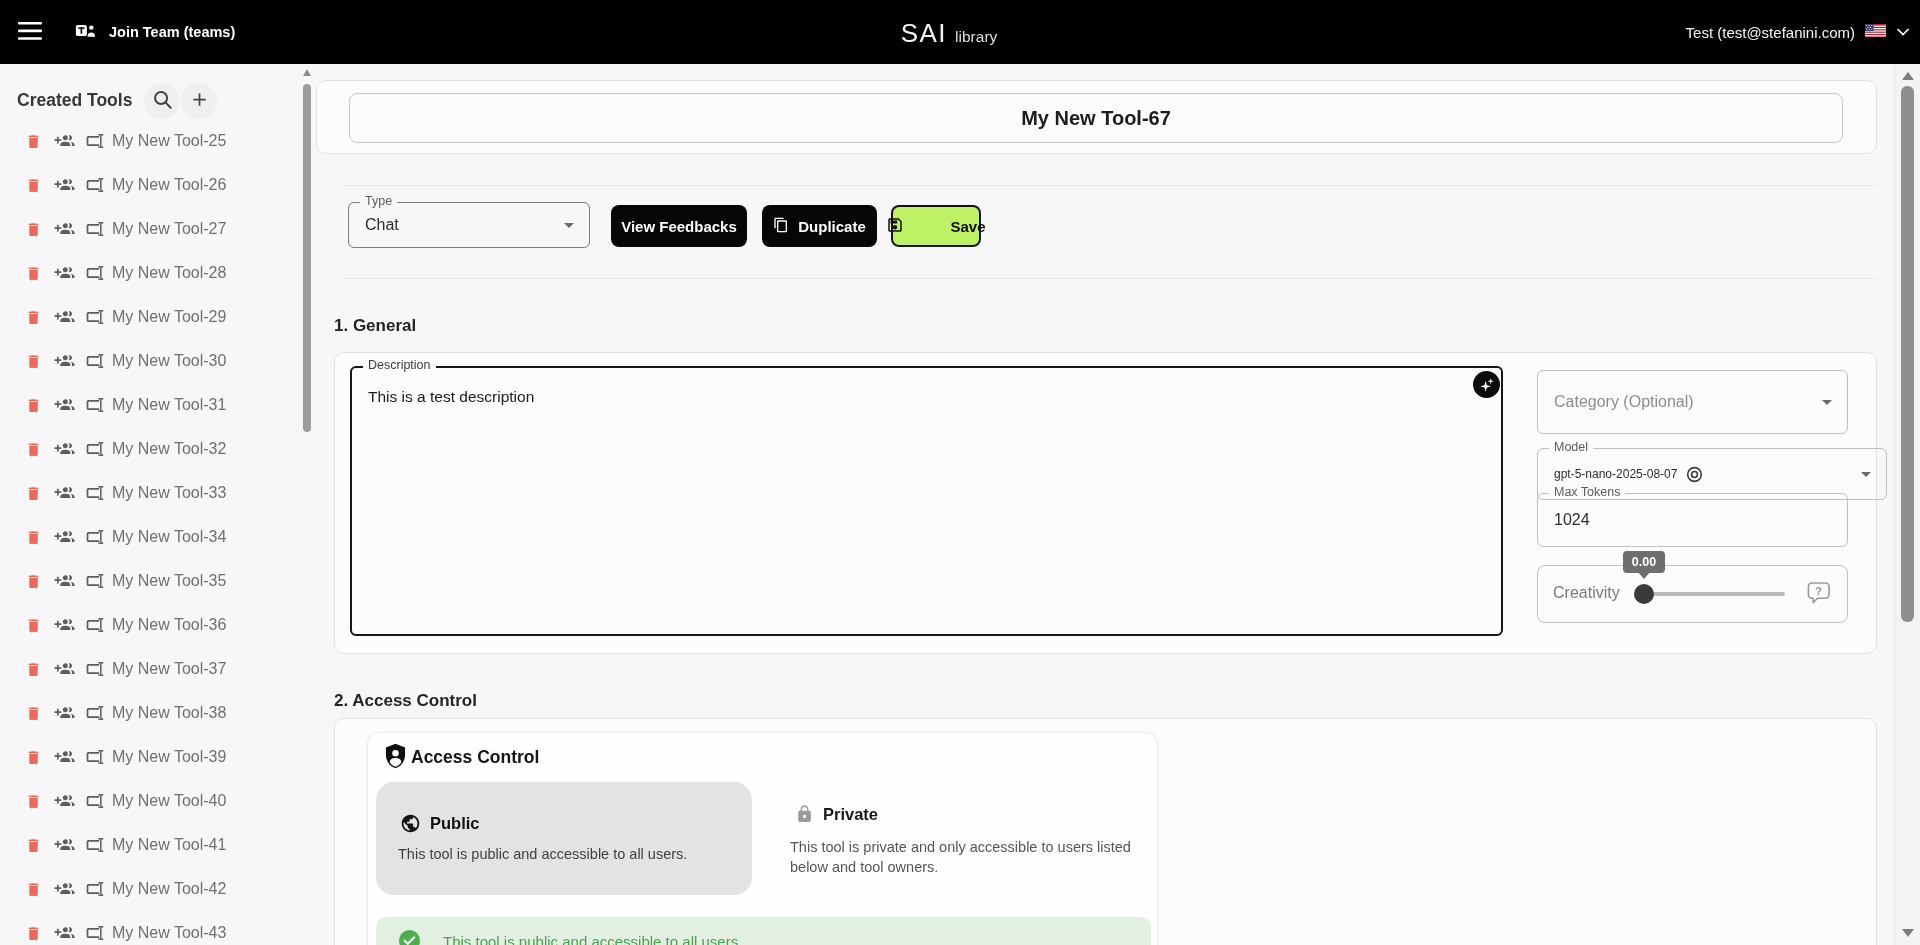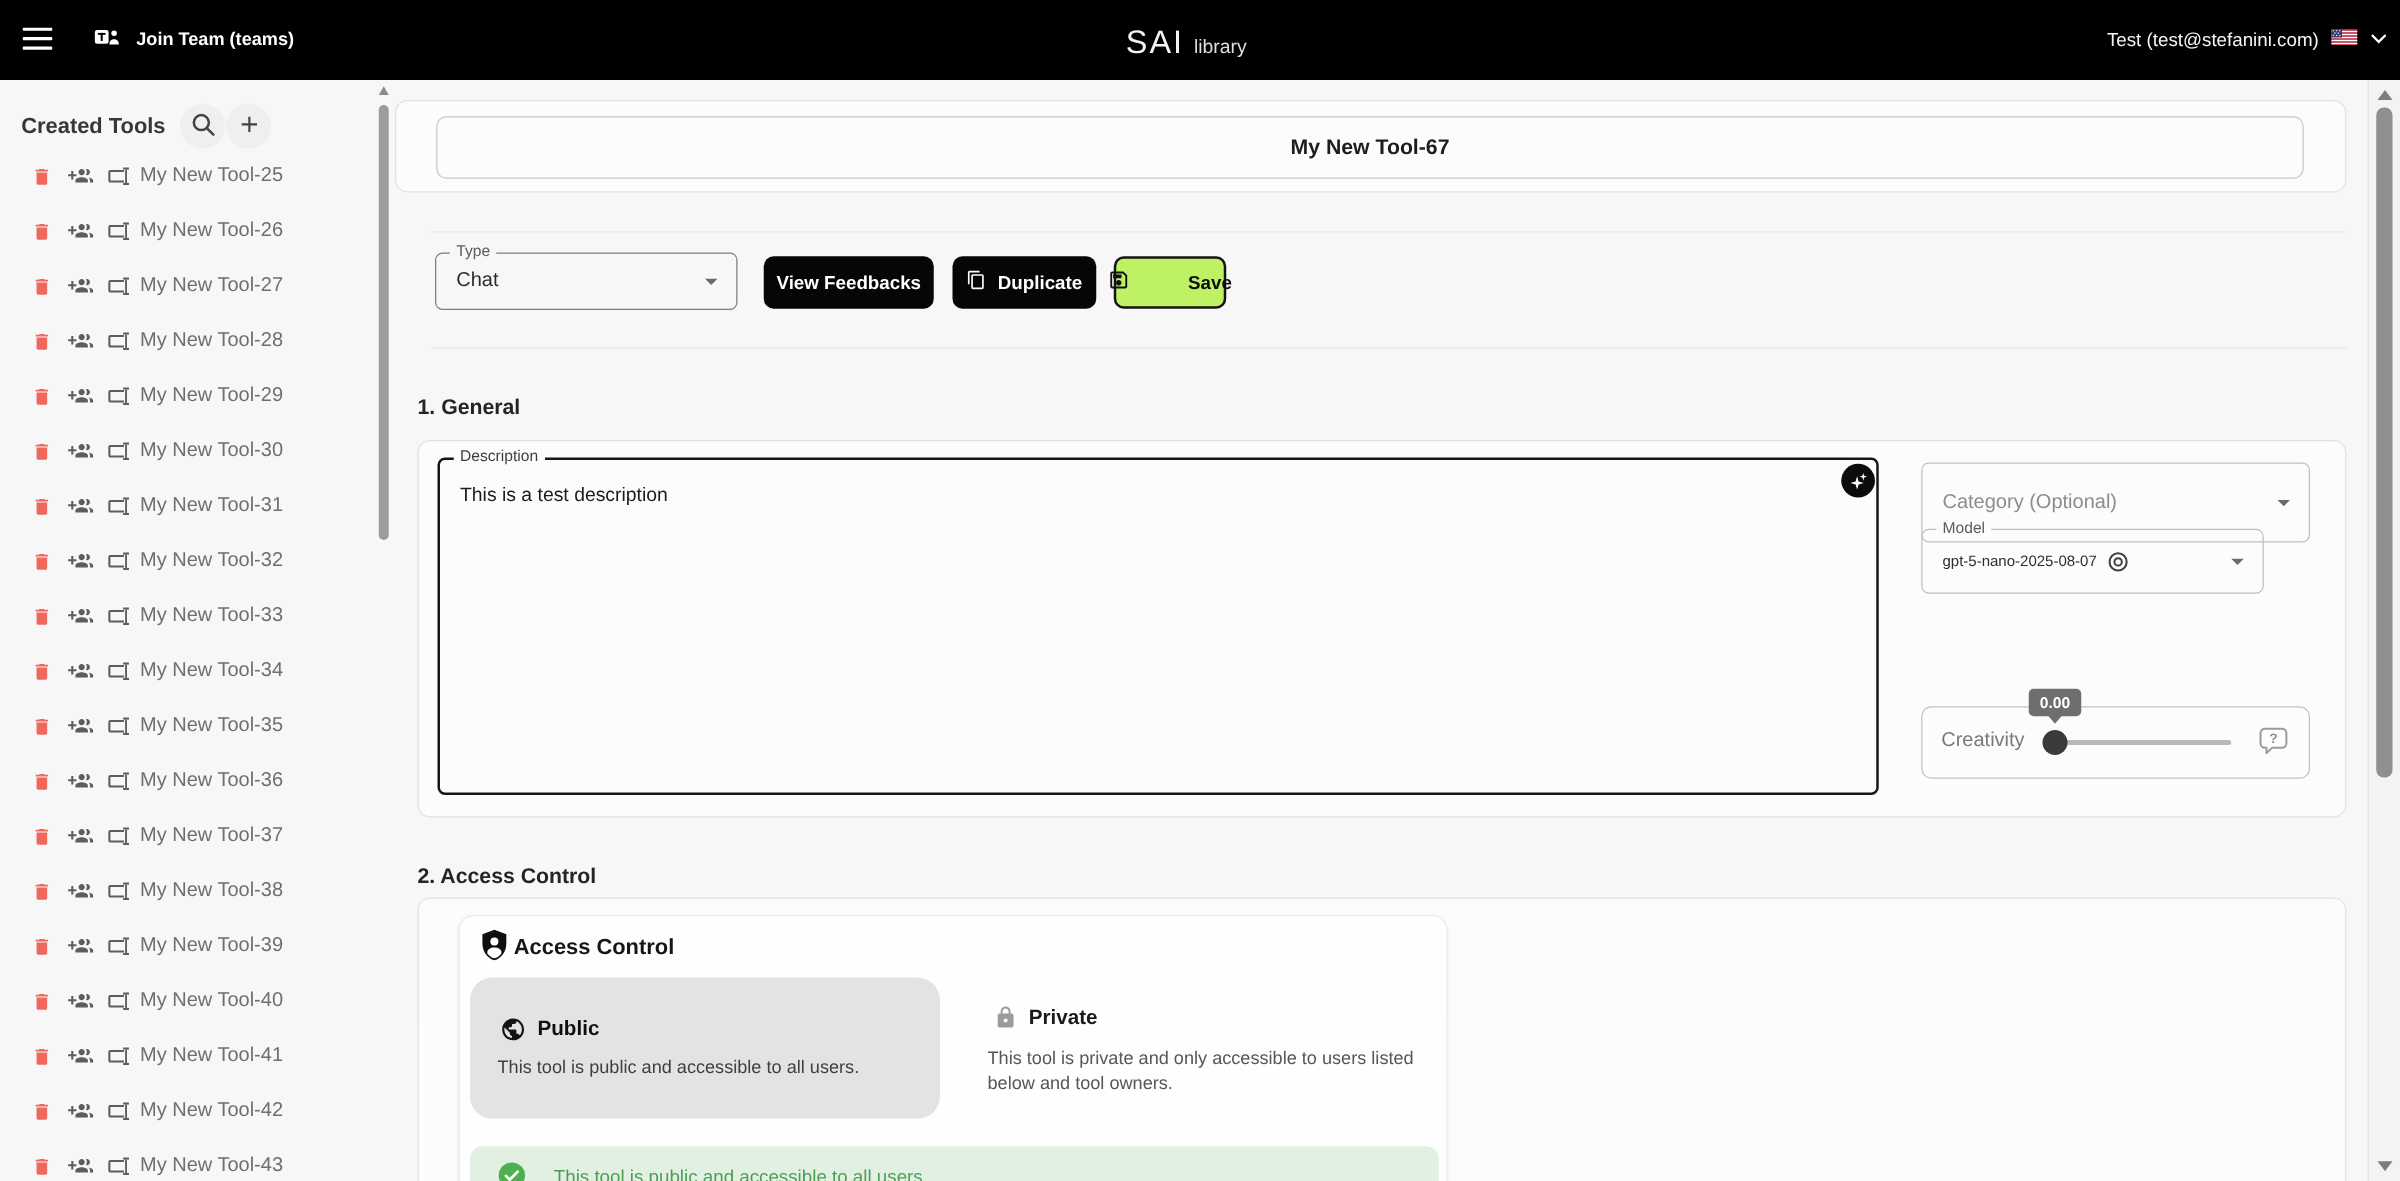--- a/index.html
+++ b/index.html
@@ -35,21 +35,21 @@
 
   
   .pg-scroll{position:absolute;left:1894px;top:64px;width:26px;height:881px;background:#f3f3f3;border-left:1px solid #e4e4e4;box-sizing:border-box;}
   .pg-up{position:absolute;left:7px;top:8px;width:0;height:0;border-left:6px solid transparent;border-right:6px solid transparent;border-bottom:8px solid #7d7d7d;cursor:pointer;}
   .pg-down{position:absolute;left:7px;bottom:8px;width:0;height:0;border-left:6px solid transparent;border-right:6px solid transparent;border-top:8px solid #7d7d7d;cursor:pointer;}
   .pg-thumb{position:absolute;left:6px;top:22px;width:13px;height:536px;background:#8f8f8f;border-radius:6px;cursor:pointer;}
 
   
   .card{position:absolute;background:#fcfcfc;border:1px solid #e2e2e2;border-radius:10px;box-sizing:border-box;}
   .title-card{left:316px;top:80px;width:1561px;height:74px;}
-  .title-inner{position:absolute;left:32px;right:33px;top:12px;height:48px;border:1px solid #c8c8c8;border-radius:8px;display:flex;align-items:center;justify-content:center;font-size:17px;font-weight:700;color:#1d1d1d;}
+  .title-inner{position:absolute;left:32px;right:33px;top:12px;height:48px;border:1px solid #c8c8c8;border-radius:8px;display:flex;align-items:center;justify-content:center;font-size:20px;font-weight:700;color:#1d1d1d;}
   .divider{position:absolute;left:345px;width:1532px;height:1px;background:#e7e7e7;}
   .d1{top:185px;} .d2{top:278px;}
 
   .field{position:absolute;border:1px solid #bfbfbf;border-radius:6px;box-sizing:border-box;background:transparent;}
   .flabel{position:absolute;top:-9px;left:11px;font-size:12.5px;color:#5c5c5c;padding:0 5px;background:#fcfcfc;line-height:14px;white-space:nowrap;}
   .fvalue{position:absolute;left:16px;top:50%;transform:translateY(-50%);font-size:16px;color:#2e2e2e;white-space:nowrap;}
   .caret{position:absolute;right:8px;top:50%;transform:translateY(-50%);display:flex;cursor:pointer;}
 
   .type-field{left:348px;top:202px;width:242px;height:46px;border-color:#7d7d7d;}
   .type-field .flabel{background:#f7f7f7;}
@@ -66,21 +66,21 @@
   .h-access{left:334px;top:691px;}
 
   .general-card{left:334px;top:352px;width:1543px;height:302px;}
   .desc-field{left:350px;top:366px;width:1153px;height:270px;border:2px solid #161616;border-radius:6px;}
   .desc-field .flabel{color:#3e3e3e;font-weight:500;top:-10px;}
   .desc-text{position:absolute;left:0;top:0;width:100%;height:100%;box-sizing:border-box;border:none;background:transparent;resize:none;outline:none;padding:20px 62px 16px 16px;font-family:inherit;font-size:15.5px;color:#1c1c1c;}
   .sparkle-btn{position:absolute;left:1473px;top:371px;width:27px;height:27px;border-radius:50%;background:#0c0c0c;border:none;display:flex;align-items:center;justify-content:center;cursor:pointer;}
 
   .category-field{left:1537px;top:370px;width:311px;height:64px;}
   .category-field .fvalue{color:#8c8c8c;}
-  .model-field{left:1537px;top:423px;width:274px;height:52px;}
+  .model-field{left:1537px;top:448px;width:350px;height:52px;}
   .model-row{position:absolute;left:16px;top:0;height:100%;display:flex;align-items:center;gap:8px;}
   .model-row .mval{font-size:12px;color:#2e2e2e;white-space:nowrap;}
   .tokens-field{left:1537px;top:493px;width:311px;height:54px;}
   .creativity-field{left:1537px;top:565px;width:311px;height:58px;border-color:#c2c2c2;border-radius:8px;}
   .crea-lbl{position:absolute;left:1553px;top:584px;font-size:16px;color:#7a7a7a;}
   .slider-track{position:absolute;left:1644px;top:592px;width:141px;height:4px;background:#b9b9b9;border-radius:2px;cursor:pointer;}
   .slider-thumb{position:absolute;left:1634px;top:584px;width:20px;height:20px;border-radius:50%;background:#3a3a3a;cursor:pointer;}
   .slider-bubble{position:absolute;left:1623px;top:551px;width:42px;height:22px;background:#6e6e6e;border-radius:4px;color:#fff;font-size:12.5px;font-weight:700;display:flex;align-items:center;justify-content:center;}
   .bubble-tip{position:absolute;left:1638px;top:572px;width:0;height:0;border-left:6px solid transparent;border-right:6px solid transparent;border-top:7px solid #6e6e6e;}
   .help-icn{position:absolute;left:1806px;top:581px;cursor:pointer;display:flex;}
@@ -692,20 +692,24 @@
           </svg>
       </span>
     </span>
     <span class="caret">
       <svg width="24" height="24" viewBox="0 0 24 24">
           <path d="M7 10l5 5 5-5z" fill="#6b6b6b"></path>
         </svg>
     </span>
   </div>
 
+  <div class="field tokens-field">
+    <span class="flabel">Max Tokens</span>
+    <span class="fvalue">1024</span>
+  </div>
 
   <div class="field creativity-field"></div>
   <div class="crea-lbl">Creativity</div>
   <div class="slider-track"></div>
   <div class="slider-thumb"></div>
   <div class="slider-bubble">
     <span>0.00</span>
   </div>
   <div class="bubble-tip"></div>
   <span class="help-icn">

